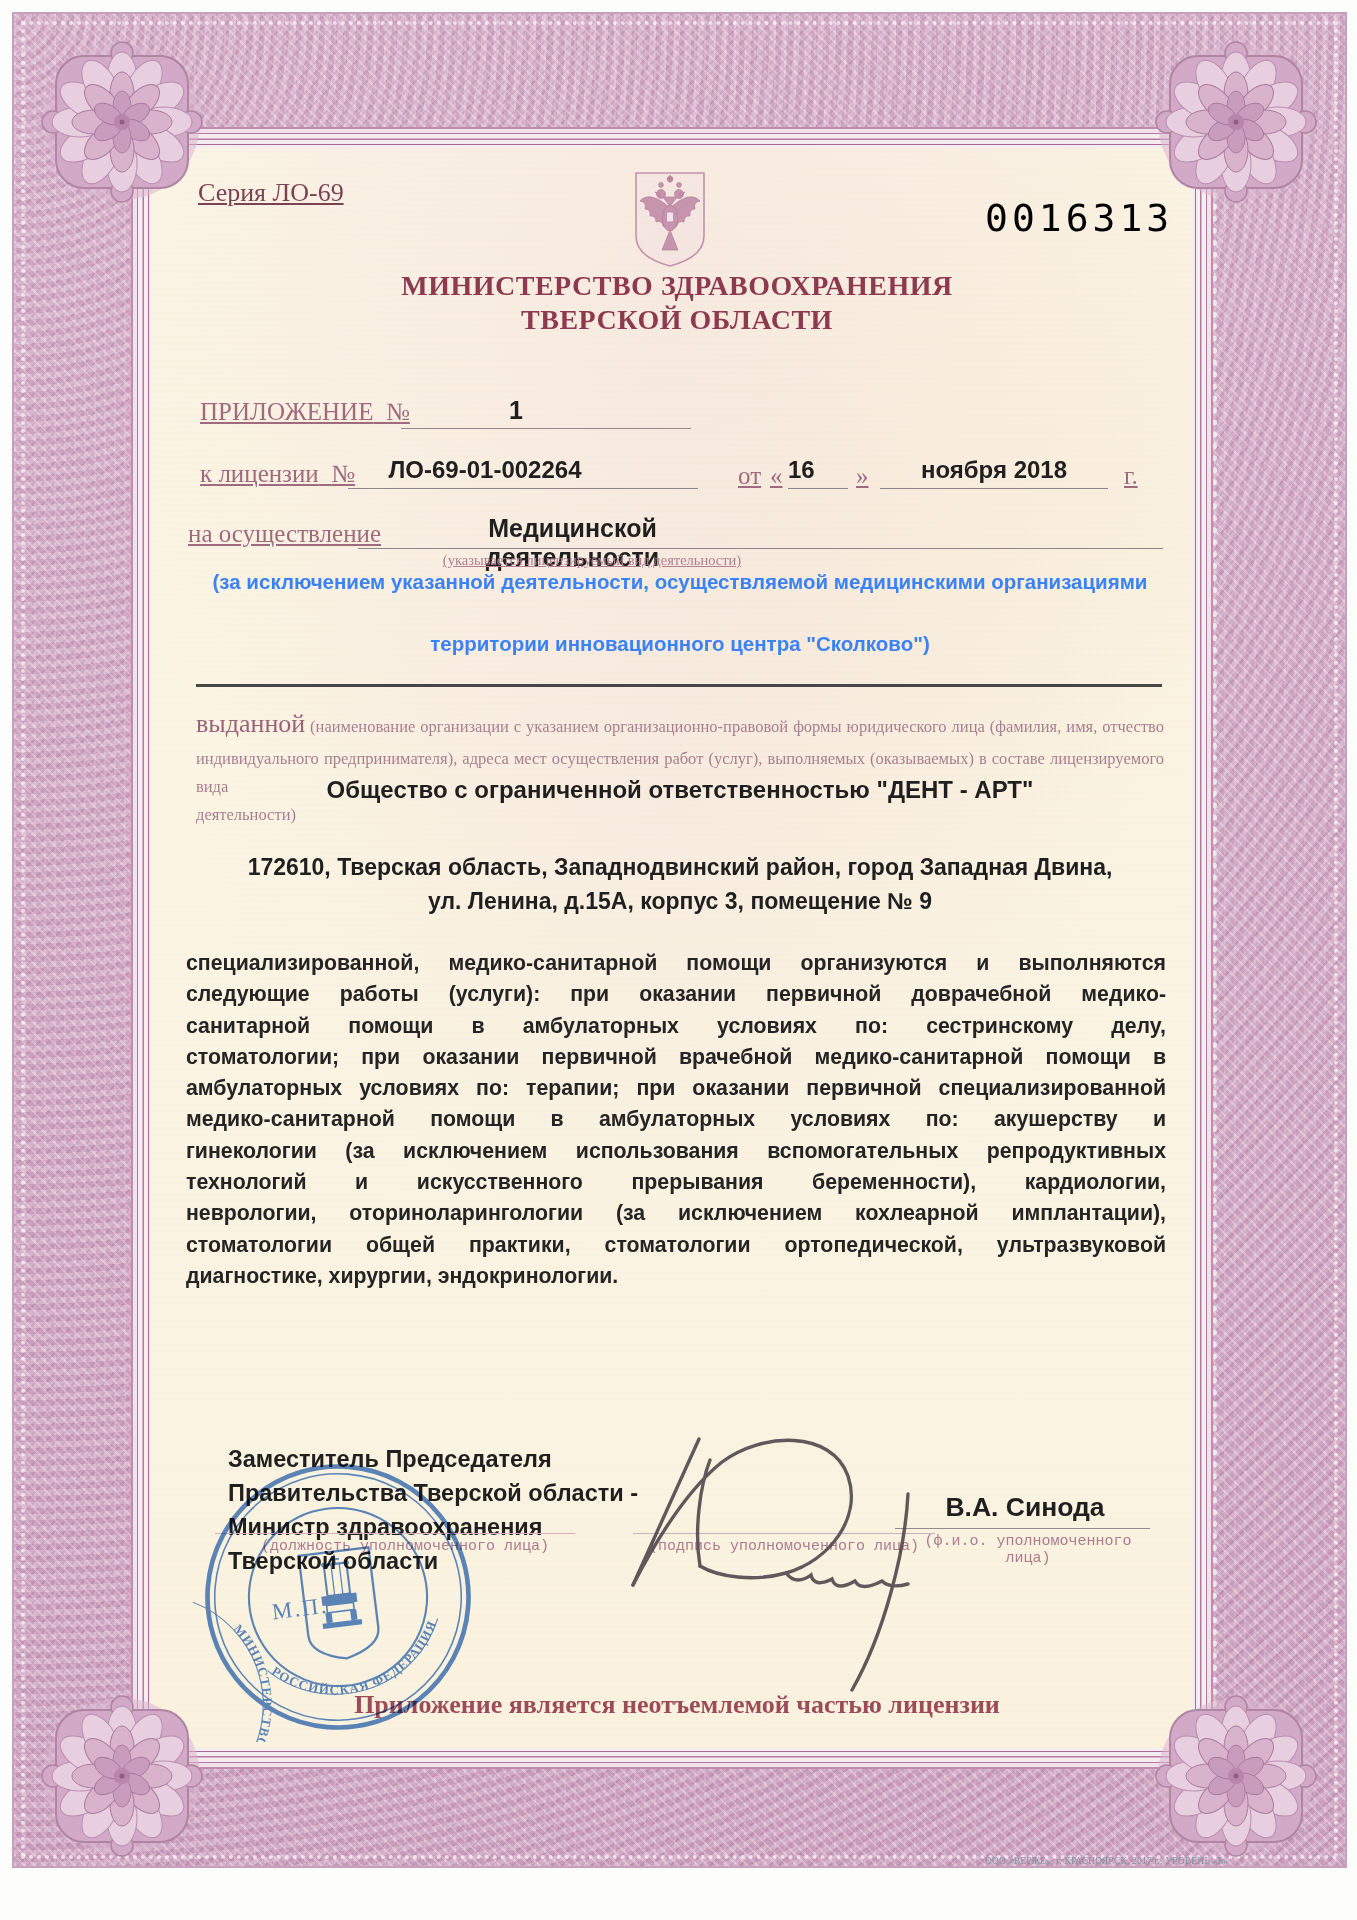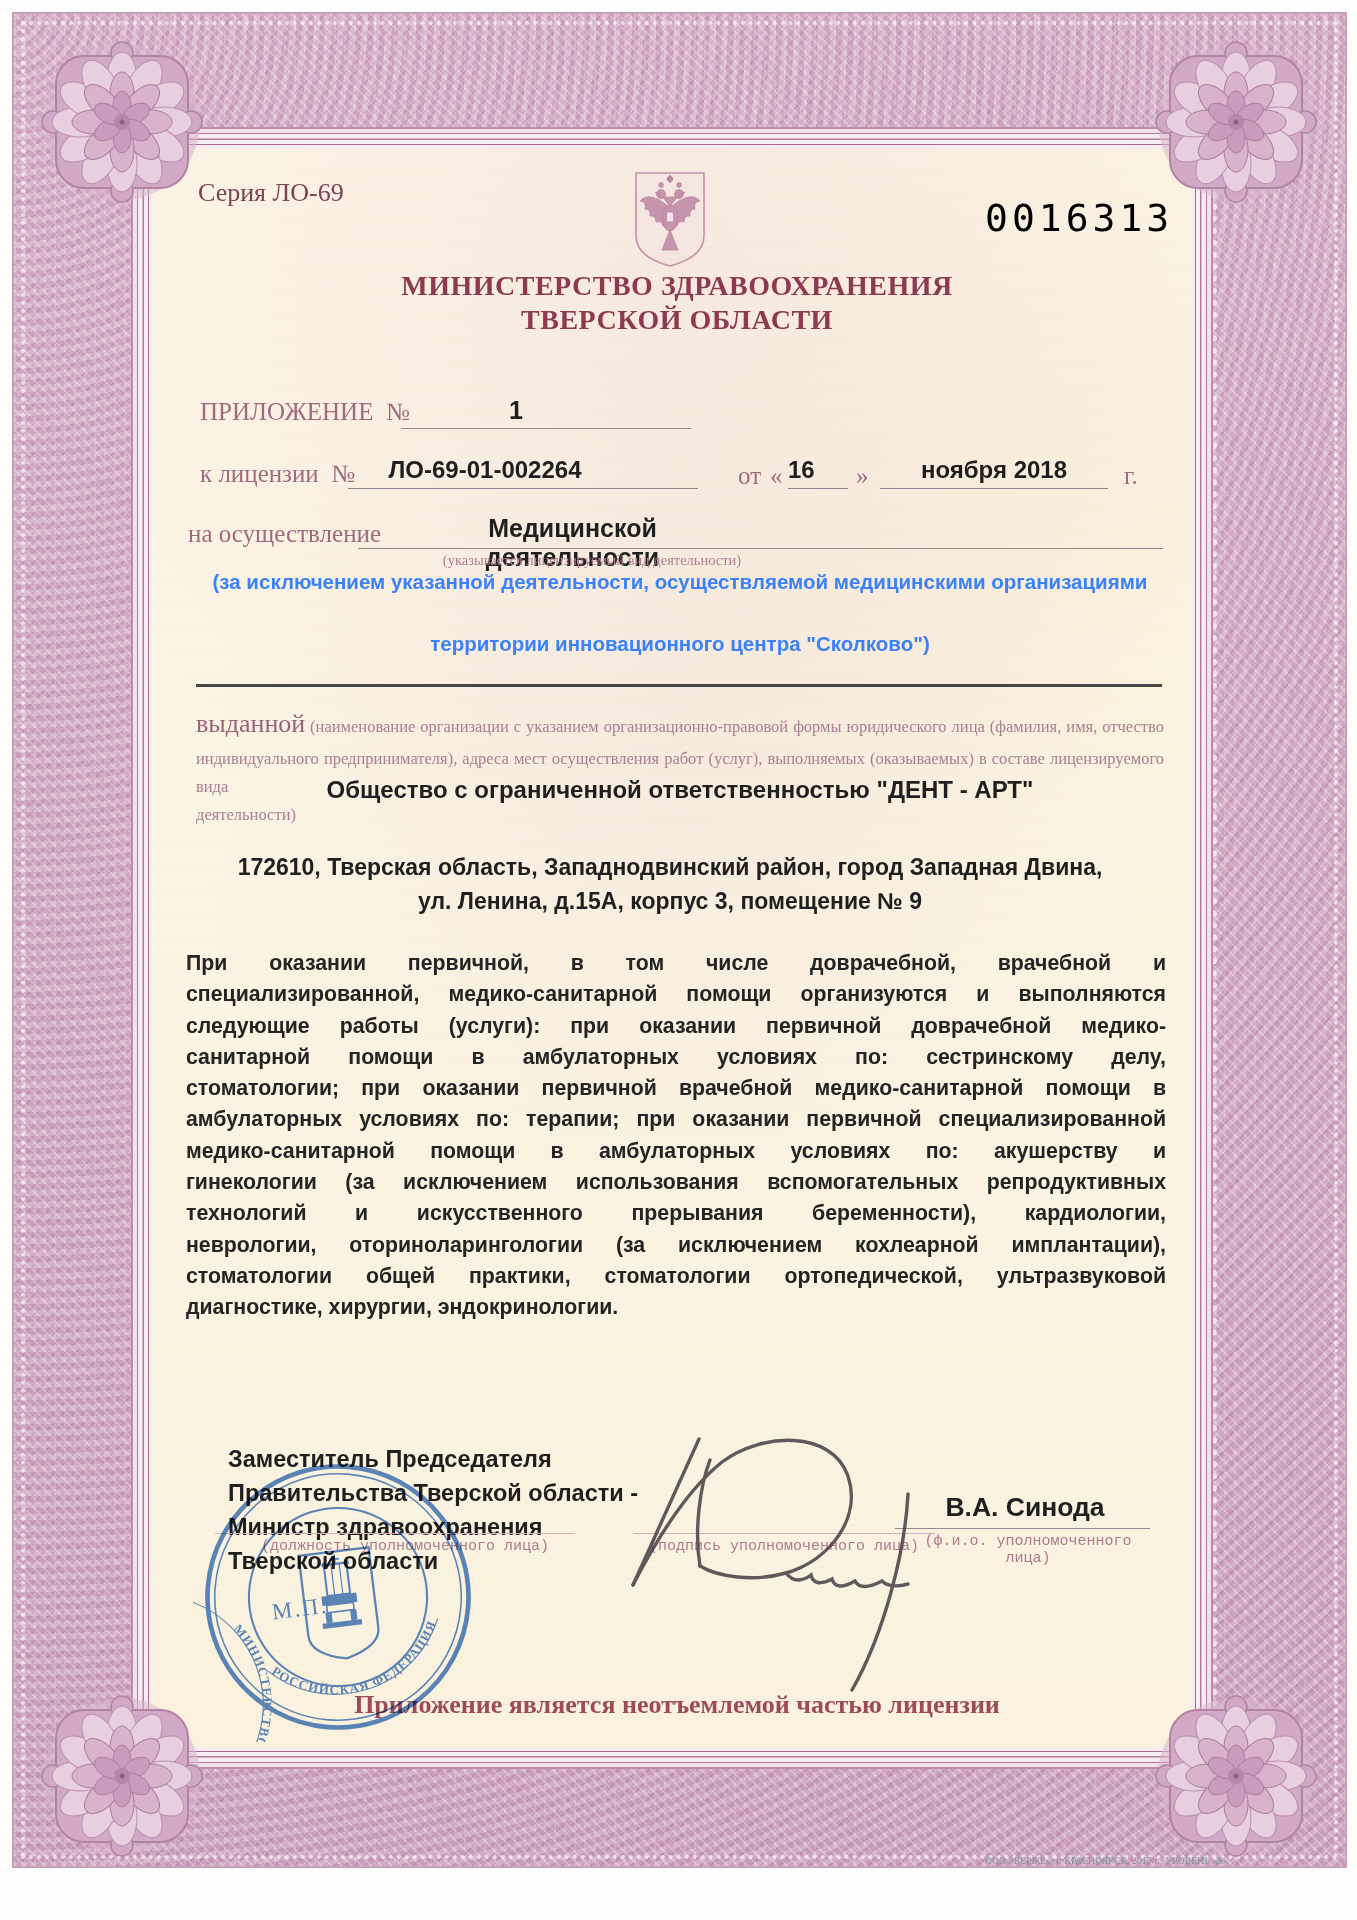--- a/index.html
+++ b/index.html
@@ -31,21 +31,21 @@
       0 0 0 8px #f6ecf2, 0 0 0 9.5px #b47a9e,
       0 0 0 14px #f6ecf2, 0 0 0 15px #b47a9e,
       0 0 0 19px #f2e2ec, 0 0 0 21px #c08cab;}
 
   .rosette{position:absolute;width:168px;height:168px;z-index:3;}
   .rosette.tl{left:38px;top:38px;} .rosette.tr{left:1152px;top:38px;}
   .rosette.bl{left:38px;top:1692px;} .rosette.br{left:1152px;top:1692px;}
 
   
   .abs{position:absolute;z-index:5;}
-  .serifl{font-family:"Liberation Serif",serif;color:#a06a7e;}
+  .serifl{font-family:"Liberation Serif",serif;color:#a06a7e;text-decoration:underline;}
   .val{font-family:"Liberation Sans",sans-serif;font-weight:700;color:#1f1f1f;}
   .jline{text-align:justify;text-align-last:justify;}
   .jline.last{text-align-last:left;}
 
   .series{left:198px;top:178px;font-size:26px;color:#7b4254;}
   .formnum{left:985px;top:196px;font-family:"DejaVu Sans Mono",monospace;font-size:38px;
            letter-spacing:4px;color:#000000;}
   .emblem{left:632px;top:170px;width:76px;height:100px;}
   .title{left:162px;width:1030px;font-family:"Liberation Serif",serif;font-weight:700;
          font-size:28px;color:#8d3950;letter-spacing:.5px;text-align:center;}
@@ -76,21 +76,21 @@
   .e1{top:570px;} .e2{top:601px;} .e3{top:632px;}
 
   .hr{left:196px;top:684px;width:966px;height:2.5px;background:#474747;}
 
   .issued{left:196px;top:706px;width:968px;font-family:"Liberation Serif",serif;}
   .issued .lead{font-size:26px;color:#99627a;}
   .issued .note{font-size:16.5px;color:#a87e90;}
   .issued .l1{line-height:36px;} .issued .l2,.issued .l3{line-height:28px;}
 
   .org{left:165px;top:776px;width:1030px;font-size:24px;text-align:center;}
-  .addr{left:155px;width:1030px;font-size:23px;text-align:center;line-height:34px;}
+  .addr{left:165px;width:1030px;font-size:23px;text-align:center;line-height:34px;}
   .a1{top:850px;} .a2{top:884px;}
 
   .works{left:186px;top:948px;width:980px;font-size:21.3px;font-weight:700;color:#242424;
          line-height:31.3px;font-family:"Liberation Sans",sans-serif;}
 
   .sigpos{left:228px;top:1398px;width:460px;font-size:23.5px;line-height:34px;margin-top:44px;}
   .sl1{left:215px;top:1532px;width:360px;height:1px;border-bottom:1.5px solid #d9aebc;}
   .sl2{left:633px;top:1532px;width:302px;height:1px;border-bottom:1.5px solid #c9b0ba;}
   .sl3{left:895px;top:1527px;width:255px;height:1px;border-bottom:1.5px solid #938a90;}
   .cap{font-family:Liberation Mono, monospace;font-size:15px;color:#ad7b8e;text-align:center;}
@@ -235,21 +235,20 @@
     <div class="jline l1"><span class="lead">выданной</span> <span class="note">(наименование организации с указанием организационно-правовой формы юридического лица (фамилия, имя, отчество</span></div>
     <div class="jline l2 note">индивидуального предпринимателя), адреса мест осуществления работ (услуг), выполняемых (оказываемых)  в составе лицензируемого вида</div>
     <div class="jline last l3 note">деятельности)</div>
   </div>
 
   <div class="abs org val">Общество с ограниченной ответственностью "ДЕНТ - АРТ"</div>
   <div class="abs addr a1 val">172610, Тверская область, Западнодвинский район, город Западная Двина,</div>
   <div class="abs addr a2 val">ул. Ленина, д.15А, корпус 3, помещение № 9</div>
 
   <div class="abs works">
-    <div class="jline">При оказании первичной, в том числе доврачебной, врачебной и</div>
     <div class="jline">специализированной, медико-санитарной помощи организуются и выполняются</div>
     <div class="jline">следующие работы (услуги): при оказании первичной доврачебной медико-</div>
     <div class="jline">санитарной помощи в амбулаторных условиях по: сестринскому делу,</div>
     <div class="jline">стоматологии; при оказании первичной врачебной медико-санитарной помощи в</div>
     <div class="jline">амбулаторных условиях по: терапии; при оказании первичной специализированной</div>
     <div class="jline">медико-санитарной помощи в амбулаторных условиях по: акушерству и</div>
     <div class="jline">гинекологии (за исключением использования вспомогательных репродуктивных</div>
     <div class="jline">технологий и искусственного прерывания беременности), кардиологии,</div>
     <div class="jline">неврологии, оториноларингологии (за исключением кохлеарной имплантации),</div>
     <div class="jline">стоматологии общей практики, стоматологии ортопедической, ультразвуковой</div>

